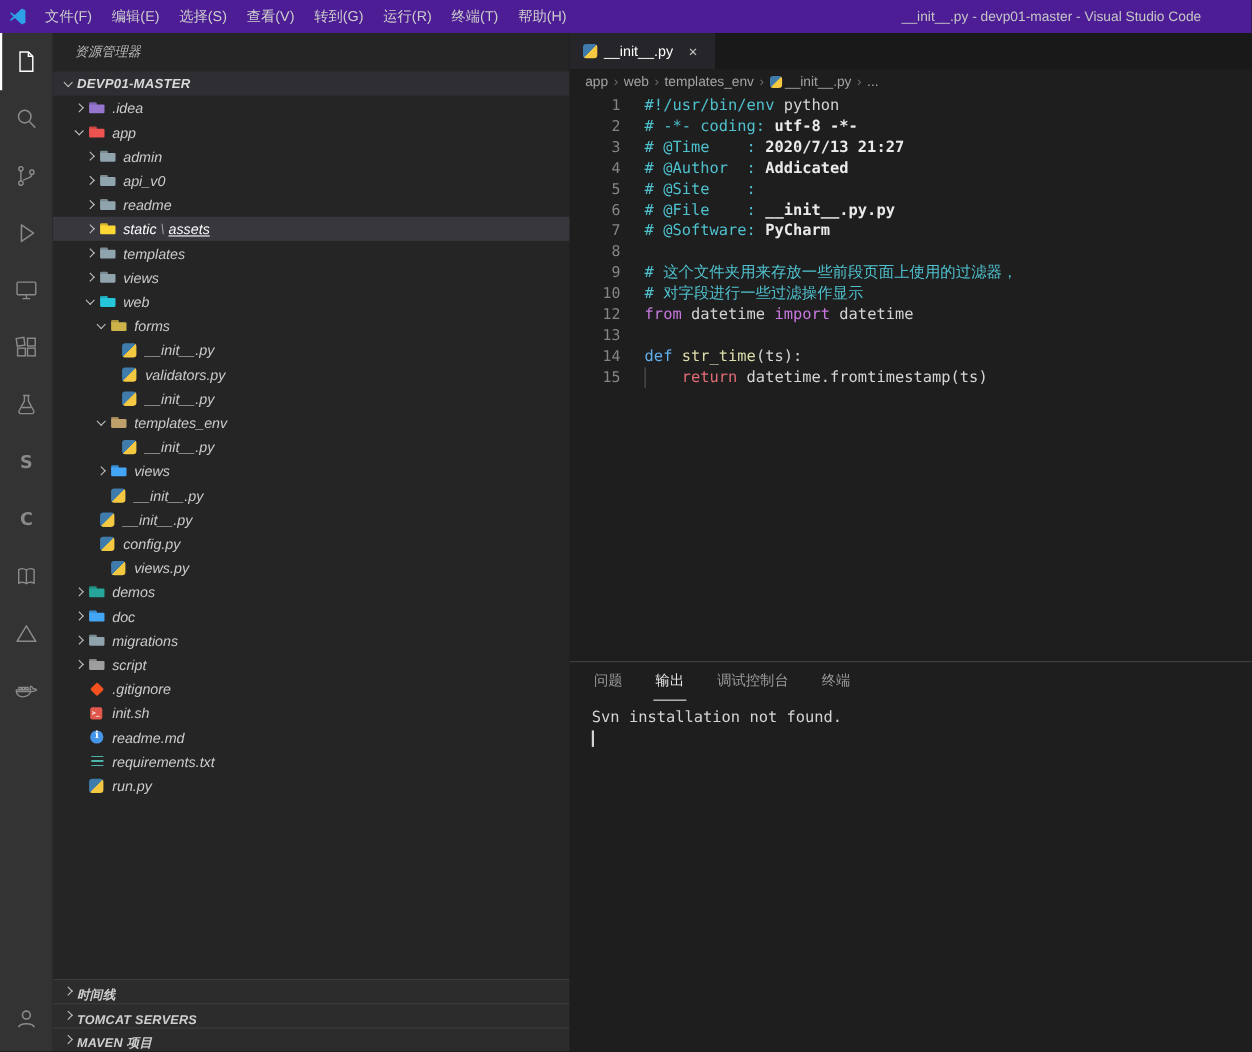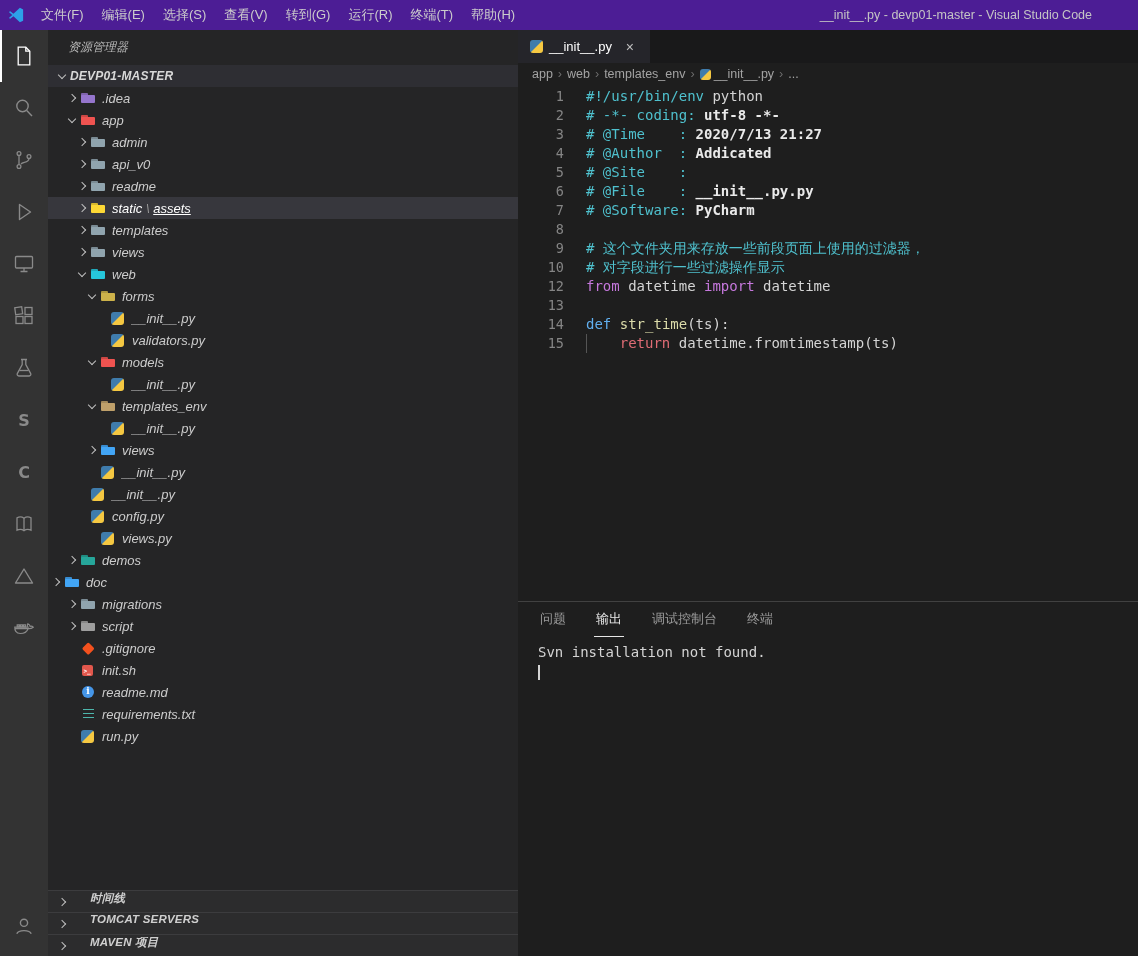--- a/index.html
+++ b/index.html
@@ -42,21 +42,21 @@
     background:linear-gradient(135deg,#3f7cac 0%,#3f7cac 49%,#f5c842 51%,#f5c842 100%);}
   .fi.git::after{content:"";position:absolute;left:3.5px;top:3.5px;width:8.5px;height:8.5px;background:#f4511e;transform:rotate(45deg);border-radius:1.5px;}
   .fi.shell::after{content:"";position:absolute;left:2px;top:2.5px;width:11px;height:11px;background:#e2574c;border-radius:2px;}
   .fi.shell::before{content:">_";position:absolute;left:3.5px;top:4.5px;z-index:1;font:bold 6px "DejaVu Sans Mono",monospace;color:#fff;}
   .fi.info::after{content:"";position:absolute;left:2px;top:2px;width:12px;height:12px;border-radius:50%;background:#4596e8;}
   .fi.info::before{content:"i";position:absolute;left:0;top:2px;width:16px;text-align:center;z-index:1;font:bold 9px "DejaVu Serif",serif;color:#fff;}
   .fi.text::after{content:"";position:absolute;left:2.5px;top:3px;width:11px;height:10px;background:repeating-linear-gradient(to bottom,#4db6ac 0 1.5px,transparent 1.5px 4px);}
 
   
   .sections{position:absolute;left:0;right:0;bottom:0;}
-  .section-row{height:22px;display:flex;align-items:flex-start;padding-left:6px;background:#2c2c2d;border-top:1px solid #3c3c3e;font-weight:bold;font-size:11.5px;color:#cfcfcf;cursor:pointer;letter-spacing:.2px;gap:20px;}
+  .section-row{height:22px;display:flex;align-items:flex-end;padding-left:6px;background:#2c2c2d;border-top:1px solid #3c3c3e;font-weight:bold;font-size:11.5px;color:#cfcfcf;cursor:pointer;letter-spacing:.2px;}
 
   
   .editor-col{position:absolute;top:30px;left:518px;right:0;bottom:0;display:flex;flex-direction:column;background:#1e1e1e;}
   .tabbar{height:33px;background:#19191a;display:flex;flex:none;}
   .tab{display:flex;align-items:center;padding:0 12px;background:#25252a;color:#ffffff;font-size:13px;cursor:pointer;}
   .tab .fi{margin:0 6px 0 0;}
   .tab-close{margin-left:10px;color:#c0c0c0;font-size:14px;width:16px;text-align:center;border-radius:3px;cursor:pointer;}
   .breadcrumbs{height:22px;display:flex;align-items:center;padding-left:14px;font-size:12.5px;color:#a3a3a3;gap:5px;background:#1e1e1e;flex:none;}
   .bc-item{display:flex;align-items:center;cursor:pointer;}
   .bc-item .fi{margin:0 3px 0 0;width:11px;height:11px;}
@@ -253,25 +253,20 @@
         <div class="tree-row" style="padding-left: 46px;">
           <span class="twistie"></span>
           <span class="fi python"></span>
           <span class="tree-label">__init__.py</span>
         </div>
         <div class="tree-row" style="padding-left: 46px;">
           <span class="twistie"></span>
           <span class="fi python"></span>
           <span class="tree-label">validators.py</span>
         </div>
-        <div class="tree-row" style="padding-left: 36px;">
-          <span class="twistie e"></span>
-          <span class="fi folder" style="--c: #ef5350;"></span>
-          <span class="tree-label">models</span>
-        </div>
         <div class="tree-row" style="padding-left: 46px;">
           <span class="twistie"></span>
           <span class="fi python"></span>
           <span class="tree-label">__init__.py</span>
         </div>
         <div class="tree-row" style="padding-left: 36px;">
           <span class="twistie e"></span>
           <span class="fi folder" style="--c: #bfa06a;"></span>
           <span class="tree-label">templates_env</span>
         </div>
@@ -303,21 +298,21 @@
         <div class="tree-row" style="padding-left: 36px;">
           <span class="twistie"></span>
           <span class="fi python"></span>
           <span class="tree-label">views.py</span>
         </div>
         <div class="tree-row" style="padding-left: 16px;">
           <span class="twistie c"></span>
           <span class="fi folder" style="--c: #26a69a;"></span>
           <span class="tree-label">demos</span>
         </div>
-        <div class="tree-row" style="">
+        <div class="tree-row" style="padding-left: 16px;">
           <span class="twistie c"></span>
           <span class="fi folder" style="--c: #42a5f5;"></span>
           <span class="tree-label">doc</span>
         </div>
         <div class="tree-row" style="padding-left: 16px;">
           <span class="twistie c"></span>
           <span class="fi folder" style="--c: #90a4ae;"></span>
           <span class="tree-label">migrations</span>
         </div>
         <div class="tree-row" style="padding-left: 16px;">

